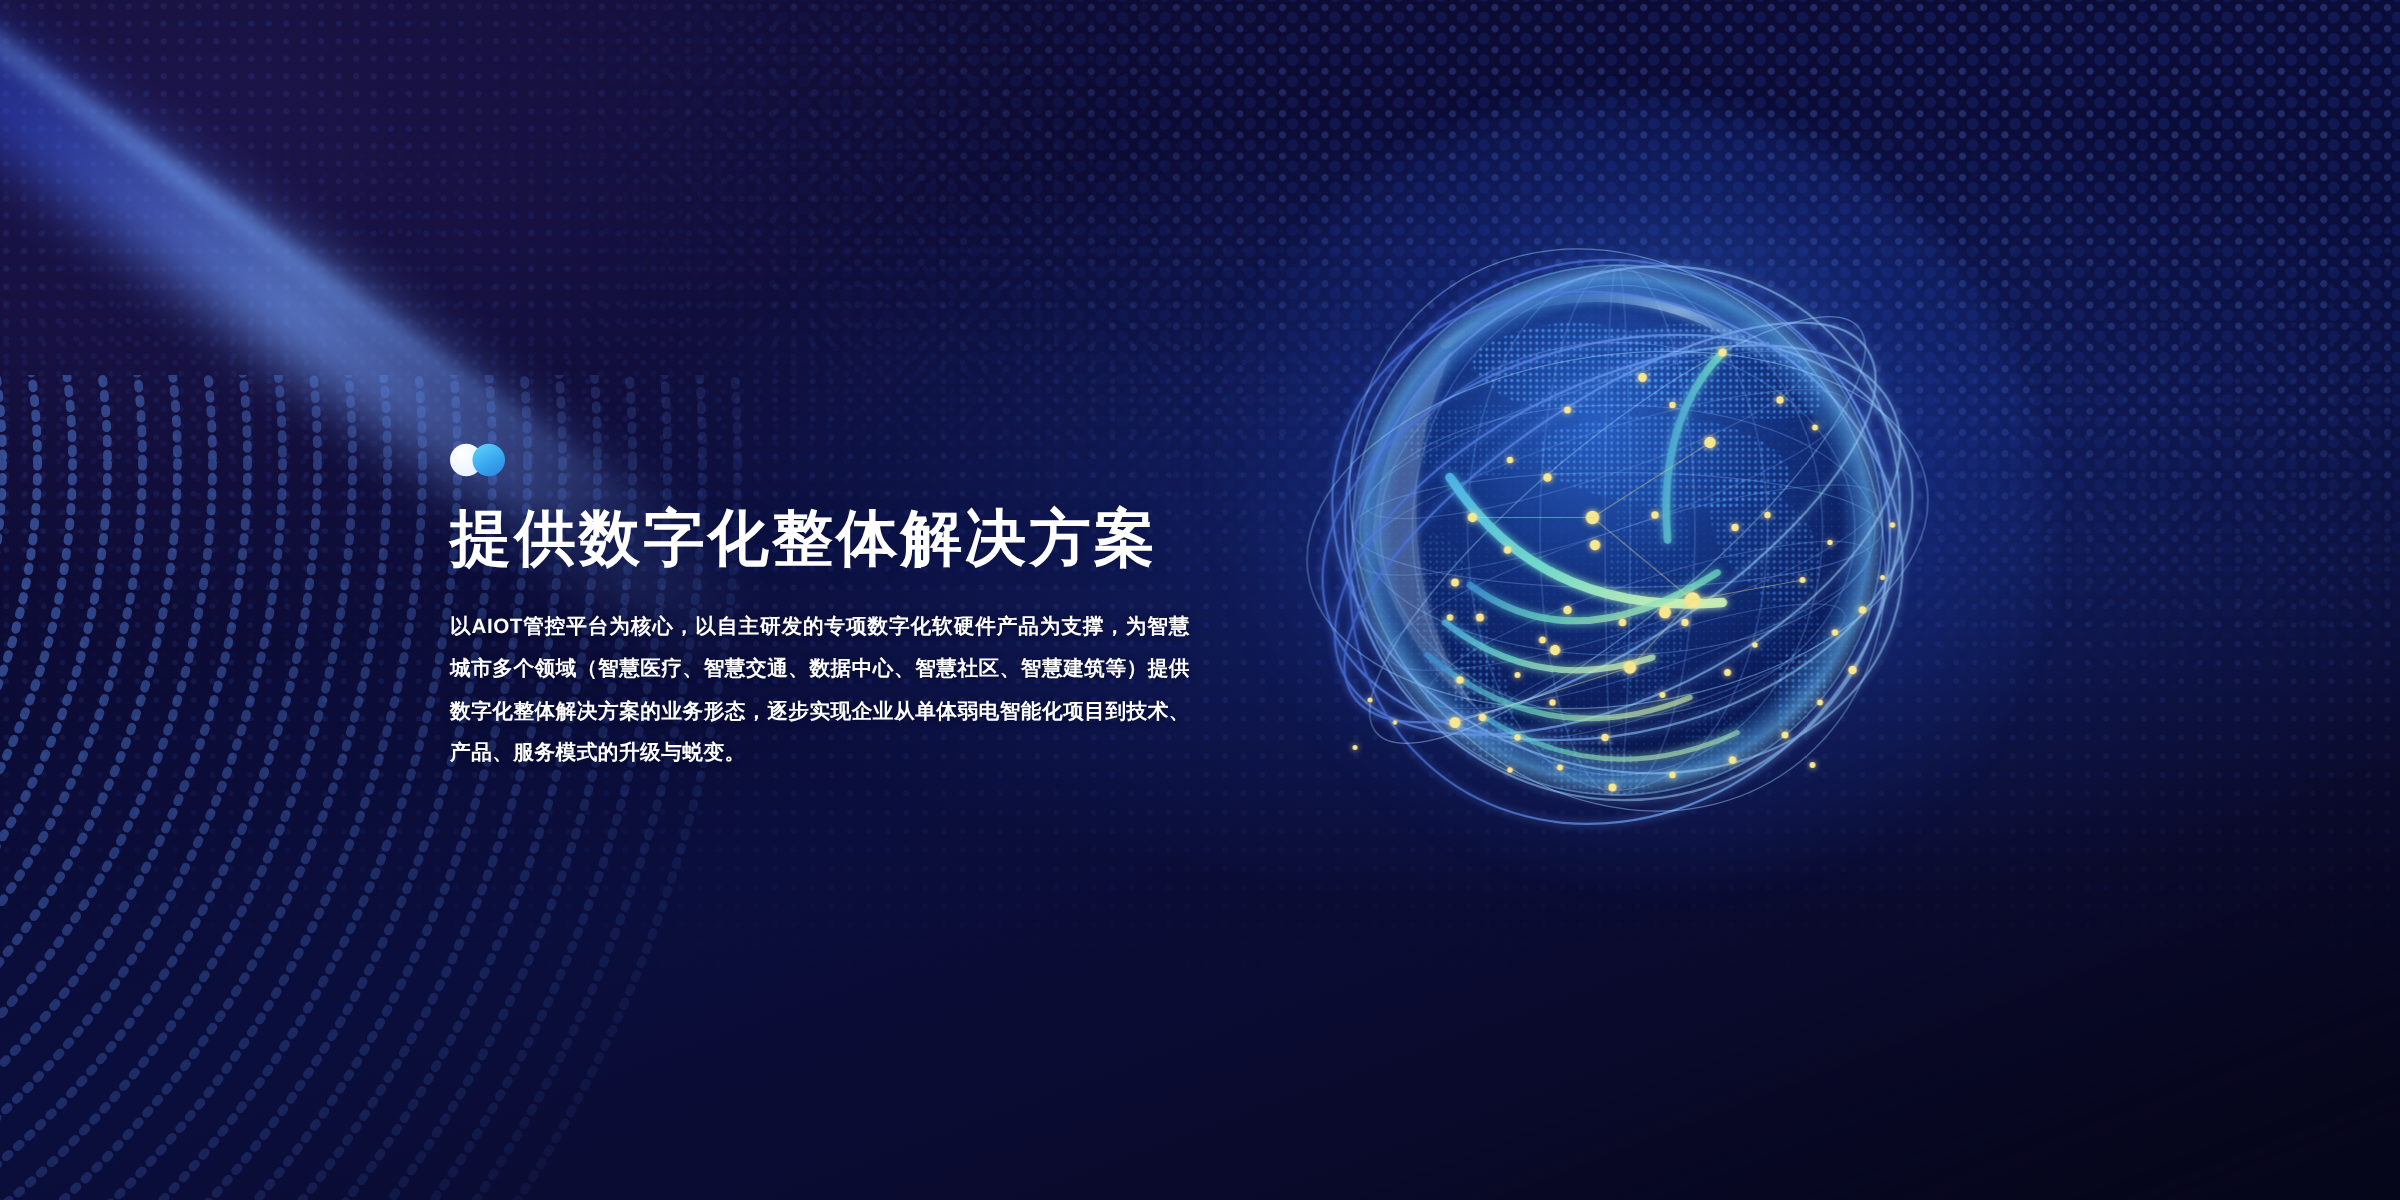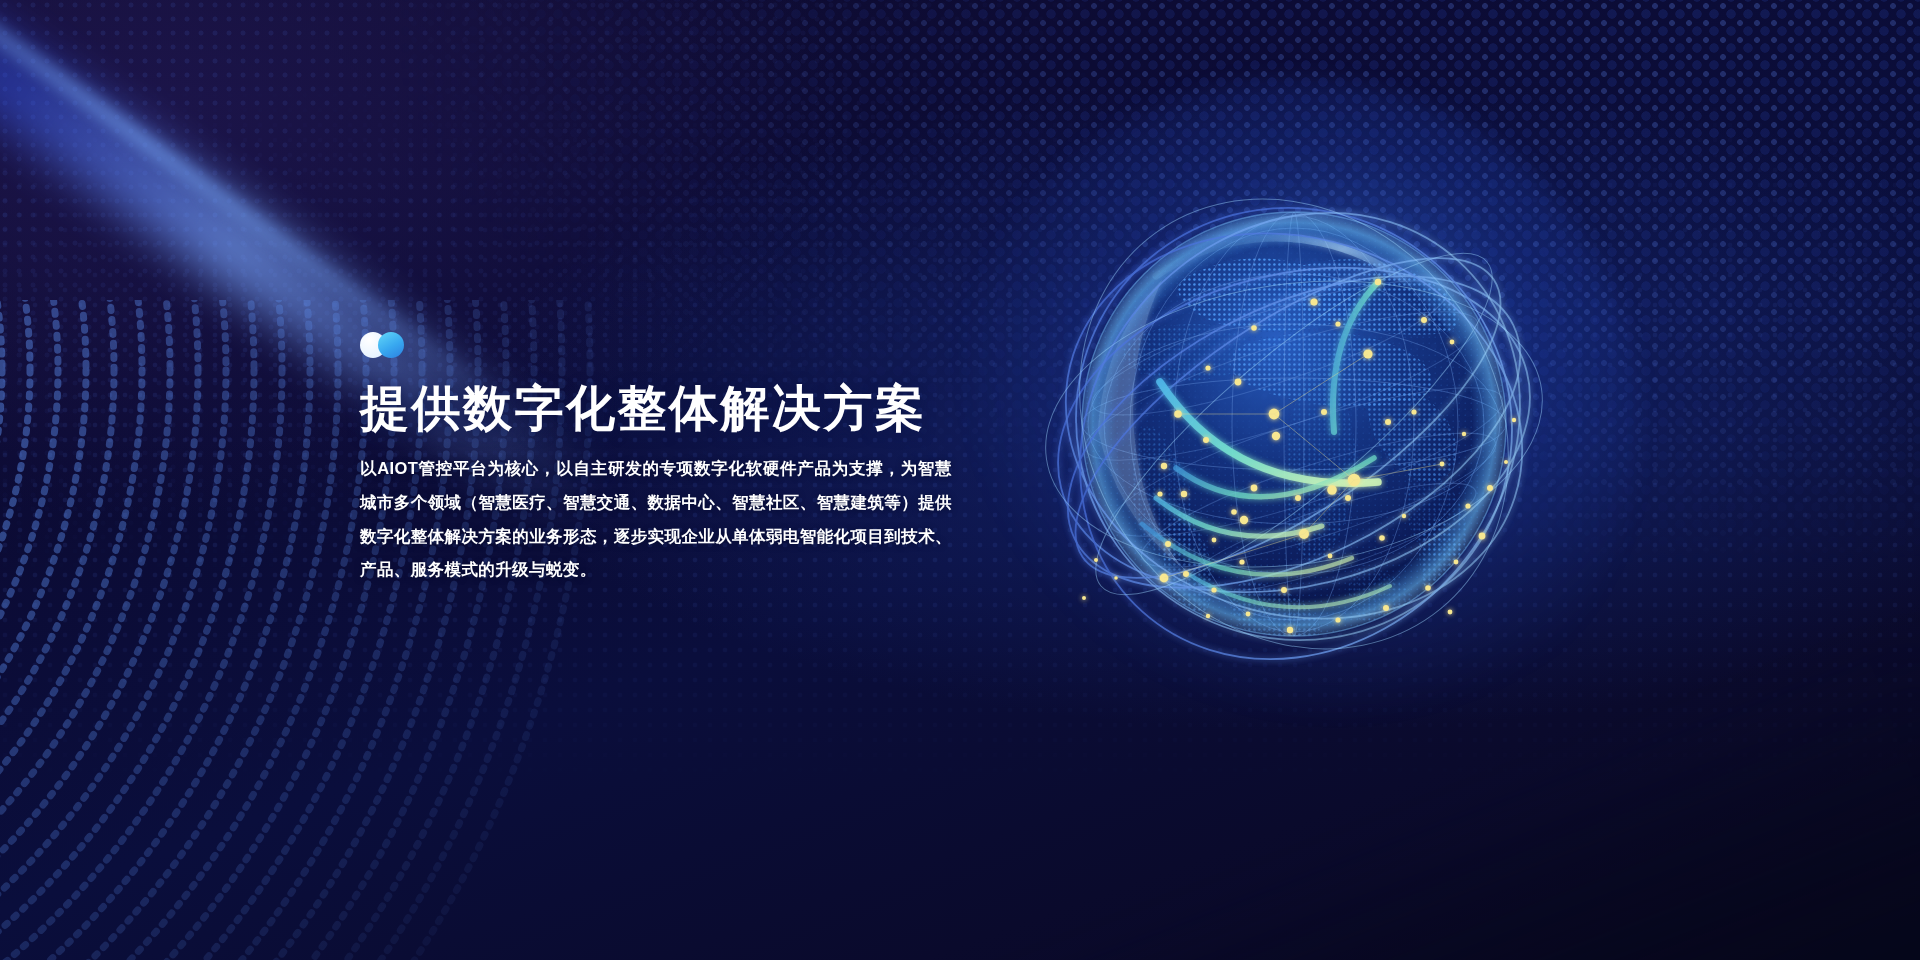--- a/index.html
+++ b/index.html
@@ -57,33 +57,33 @@
     position:absolute;right:-120px;bottom:-260px;width:1250px;height:620px;
     background:linear-gradient(180deg, rgba(5,6,26,.0) 0%, rgba(5,6,26,.82) 42%, rgba(4,5,20,.95) 100%);
     transform:rotate(-21deg);transform-origin:right center;filter:blur(26px);
   }
 
   
   .arcs{position:absolute;left:-560px;top:300px;width:1700px;height:1000px;opacity:.85;}
   .arcs svg{width:100%;height:100%;display:block;}
 
   
-  .content{position:absolute;left:360px;top:332px;width:600px;}
+  .content{position:absolute;left:360px;top:355px;width:600px;}
   .badge{position:relative;width:62px;height:26px;margin-bottom:24px;}
   .badge .c1{position:absolute;left:0;top:0;width:26px;height:26px;border-radius:50%;
     background:radial-gradient(circle at 35% 30%, #ffffff 0%, #e9f4ff 70%, #cfe4ff 100%);}
   .badge .c2{position:absolute;left:18px;top:0;width:26px;height:26px;border-radius:50%;
     background:linear-gradient(150deg,#63d8f8 0%,#38a8f0 55%,#2b7fe0 100%);}
   h1.title{
     margin:0;padding:0;color:#ffffff;font-size:49px;line-height:1.1;
     font-weight:700;letter-spacing:2.5px;
     text-shadow:0 2px 14px rgba(10,20,70,.85);
   }
   p.desc{
-    margin:16px 0 0 0;color:#ffffff;font-size:16.5px;line-height:2.05;
+    margin:26px 0 0 0;color:#ffffff;font-size:16.5px;line-height:2.05;
     font-weight:600;letter-spacing:.4px;text-align:justify;width:592px;
     text-shadow:0 1px 6px rgba(6,10,44,.9);
   }
 
   
   .globe-wrap{position:absolute;left:1038px;top:168px;width:512px;height:512px;}
   .globe-glow{
     position:absolute;left:-90px;top:-90px;width:692px;height:692px;border-radius:50%;
     background:radial-gradient(circle at 56% 38%, rgba(60,130,255,.40) 0%, rgba(34,80,210,.20) 34%, rgba(12,26,90,0) 66%);
     filter:blur(10px);

